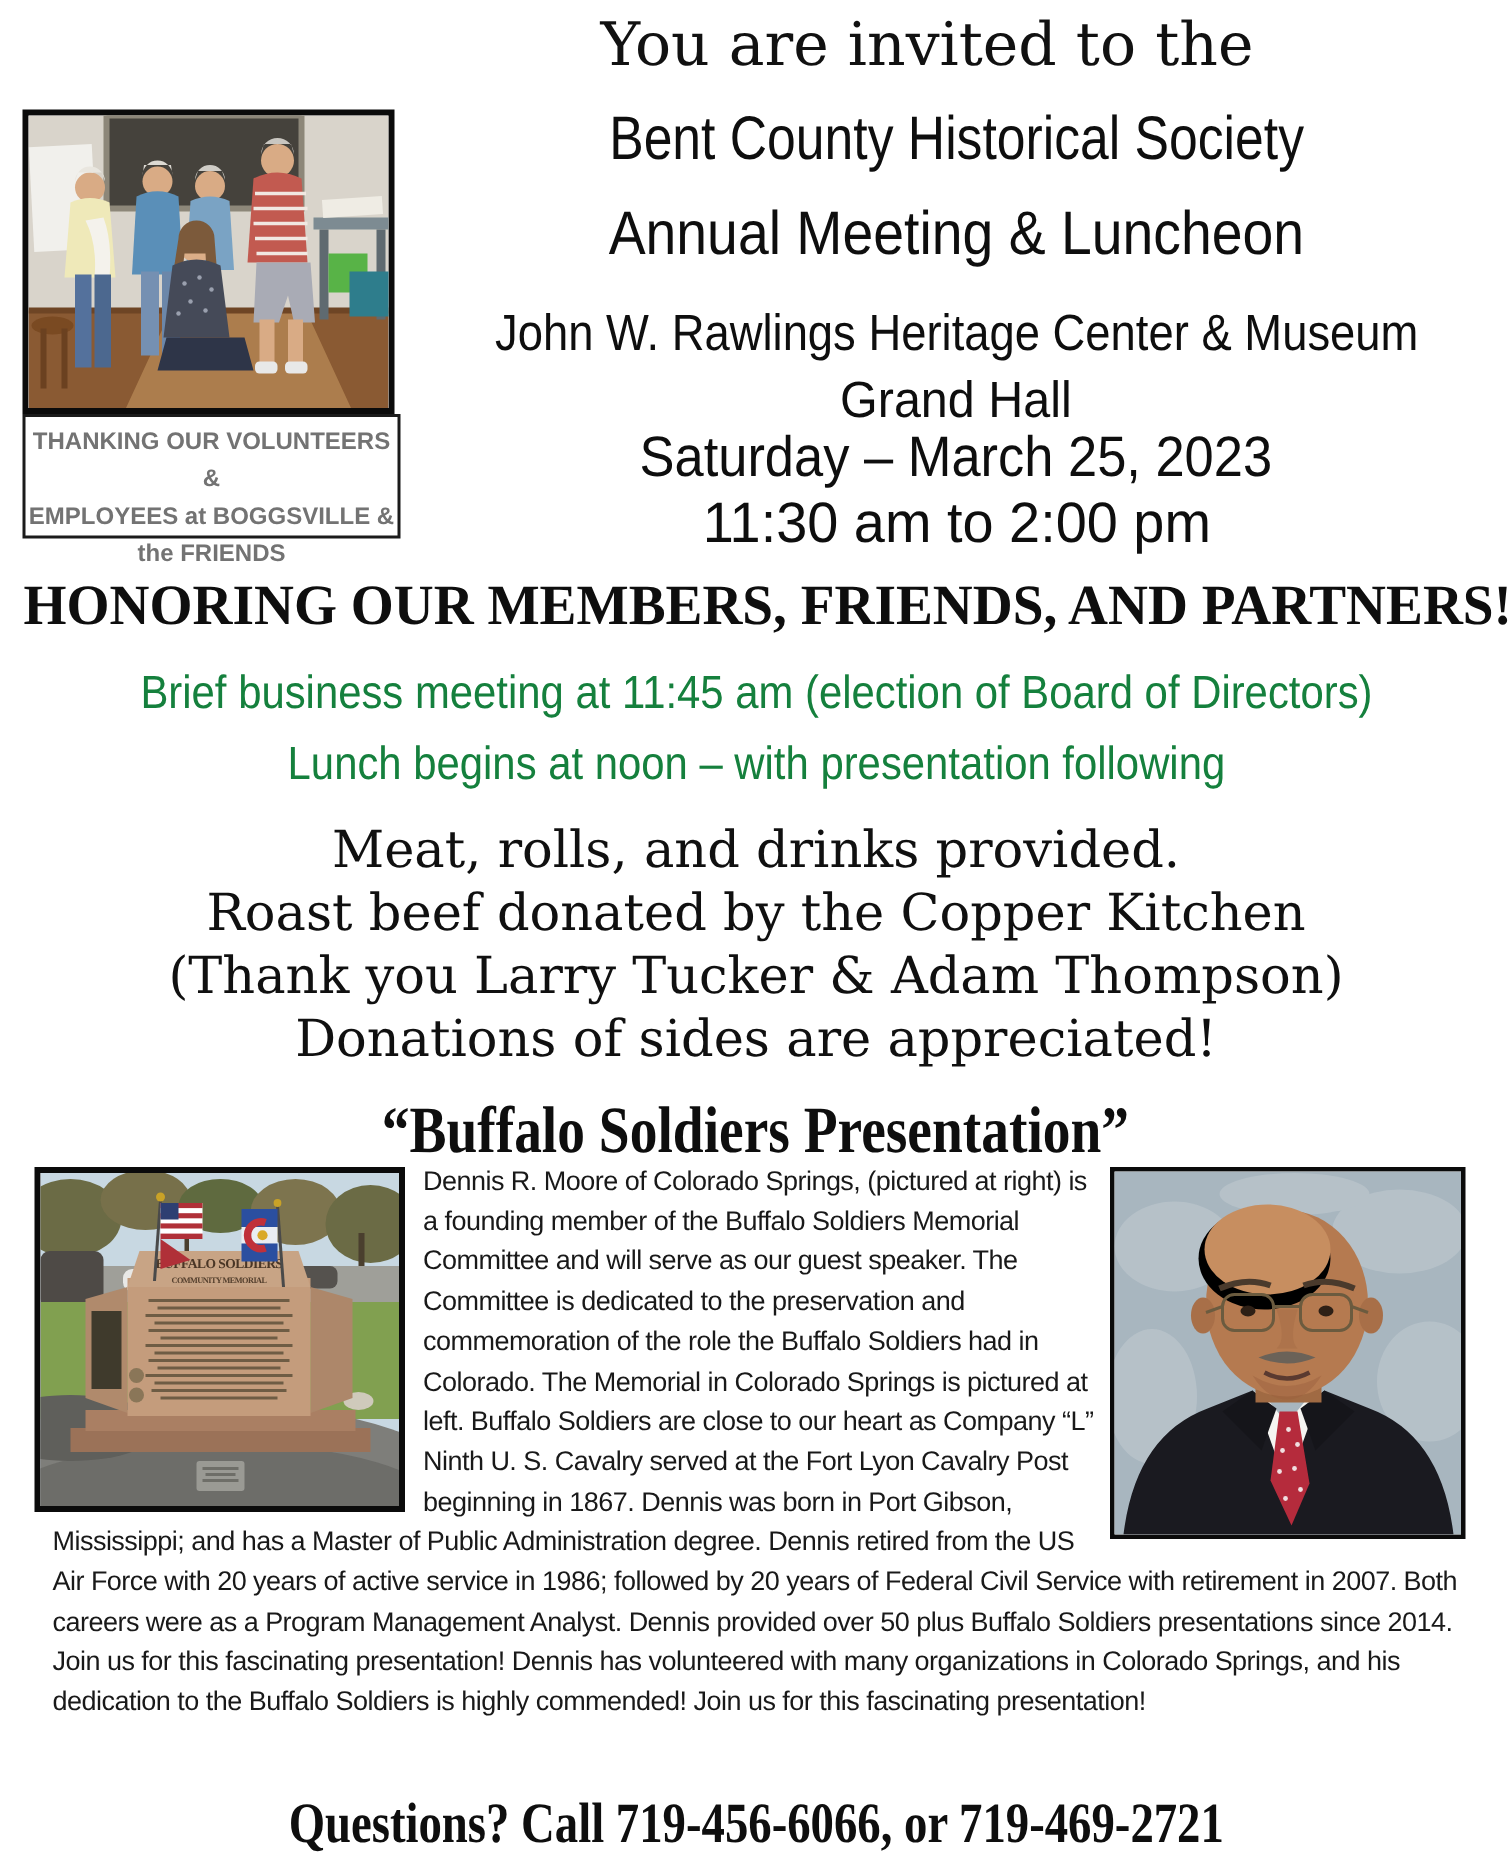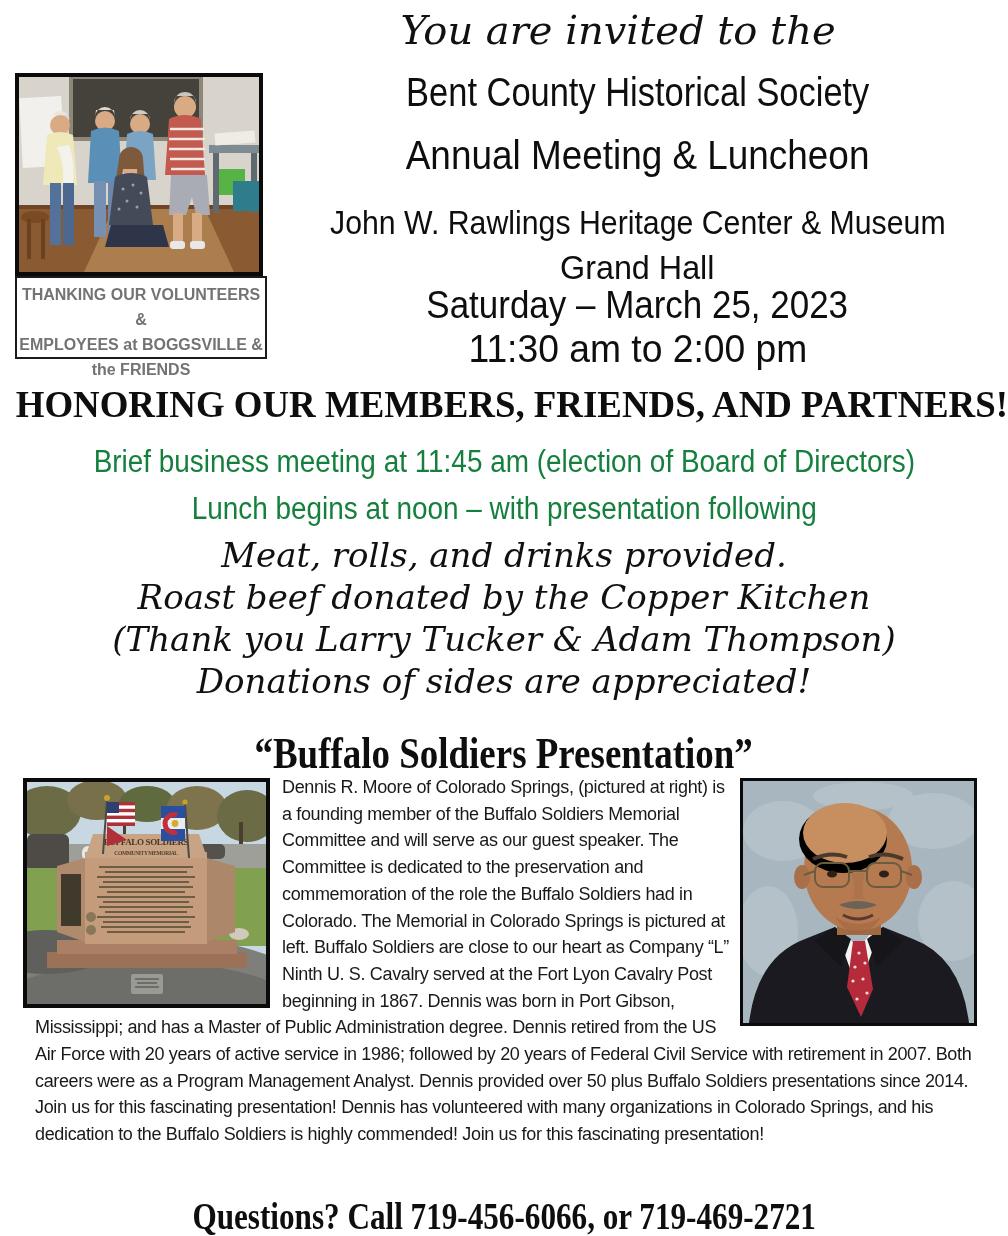--- a/index.html
+++ b/index.html
@@ -3,21 +3,21 @@
 <meta charset="utf-8">
 <style>
   html,body{margin:0;padding:0;background:#888;}
   #page{position:relative;width:1008px;height:1236px;margin:0 auto;background:#ffffff;
         overflow:hidden;color:#0e0e0e;font-family:"Liberation Sans",sans-serif;}
   .abs{position:absolute;}
   .ctr{text-align:center;}
   .full{left:0;right:0;}
   .hdrcol{left:267px;right:0;}
   .cx{display:inline-block;white-space:nowrap;transform-origin:50% 50%;}
-  .script{font-family:"DejaVu Serif",serif;font-style:italic;}
+  .script{font-family:"DejaVu Serif",serif;}
   .serifb{font-family:"Liberation Serif",serif;font-weight:700;}
   .sansb{font-family:"Liberation Sans",sans-serif;font-weight:400;}
 
   .invite{top:6px;left:228px;right:0;font-size:40px;line-height:48px;color:#111;}
 
   .org{top:70px;font-size:41px;line-height:1.1;}
   .org .cx{transform:scaleX(.84);}
   .event{top:133px;font-size:41px;line-height:1.1;}
   .event .cx{transform:scaleX(.90);}
   .venue{top:204px;font-size:34px;line-height:1.1;}
@@ -29,21 +29,21 @@
   .time{top:329px;font-size:38px;line-height:1.1;}
   .time .cx{transform:scaleX(.98);}
 
   .honoring{top:383px;font-size:38px;line-height:1.15;}
   .honoring .cx{transform:scaleX(.97);}
 
   .brief{font-size:31px;line-height:1.2;font-weight:400;color:#15803d;}
   .brief .cx{transform:scaleX(.90);}
   .brief1{top:443px;} .brief2{top:490px;}
 
-  .meal{top:534px;font-size:34px;line-height:42px;color:#101010;}
+  .meal{top:546px;font-size:34px;line-height:42px;color:#101010;}
 
   .btitle{top:729px;font-size:44px;line-height:1.15;}
   .btitle .cx{transform:scaleX(.84);}
 
   .photoframe{background:#fff;}
   .vol-wrap{left:15px;top:73px;width:240px;height:195px;border:4px solid #0b0b0b;}
   .vol-cap{left:15px;top:276px;width:248px;height:75px;border:2px solid #1b1b1b;
            font-size:16px;line-height:25px;font-weight:700;padding-top:4px;color:#737373;}
 
   .bio{top:774px;left:0;right:0;padding:0 20px 0 35px;

